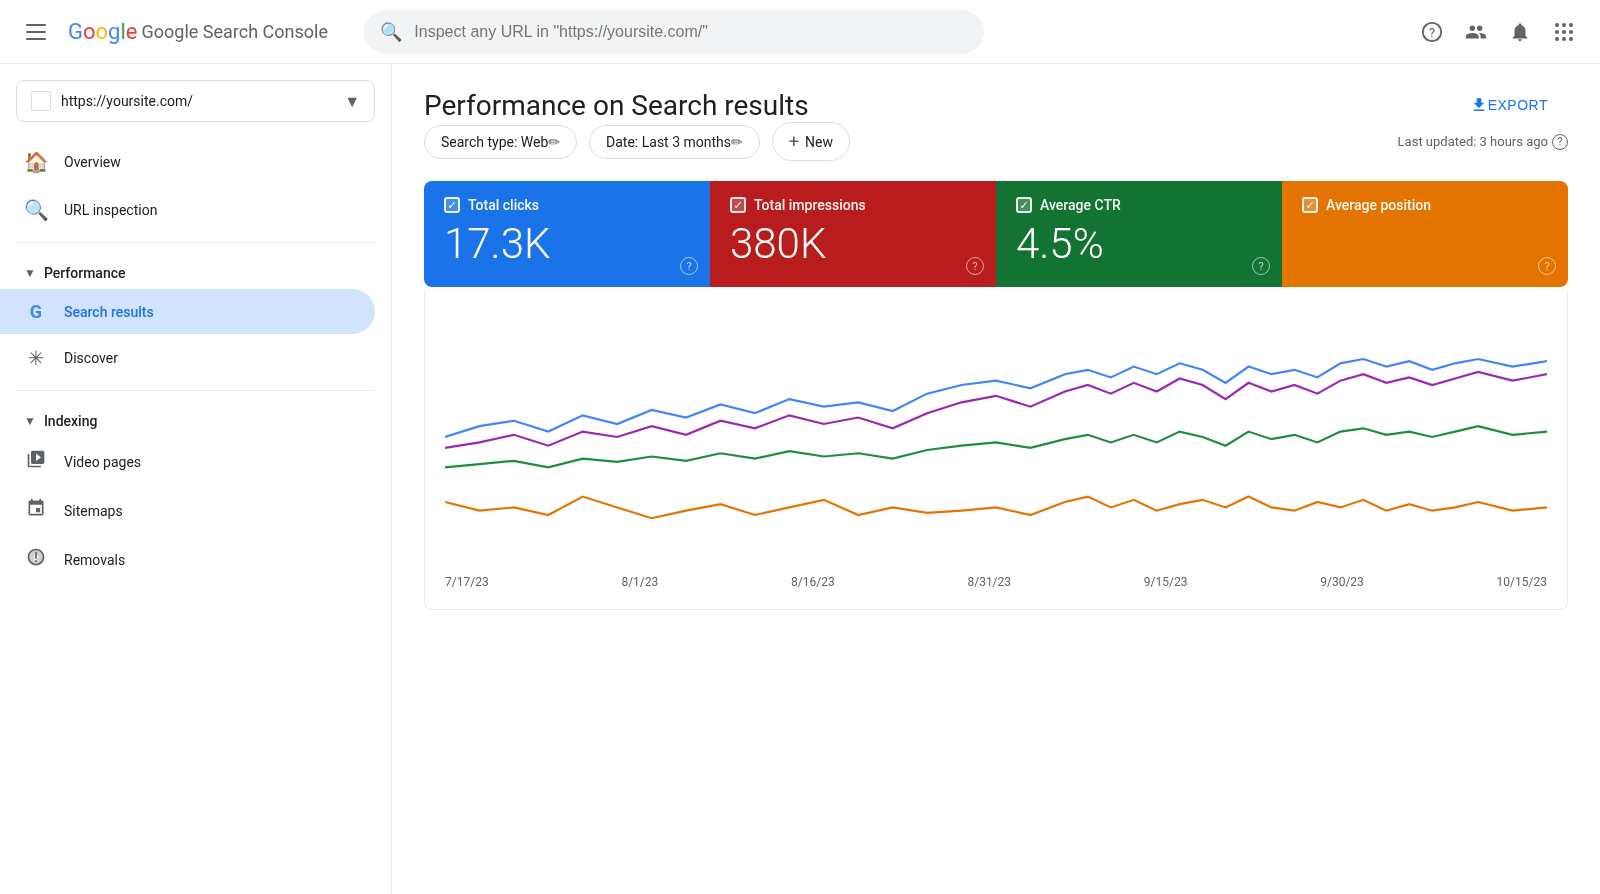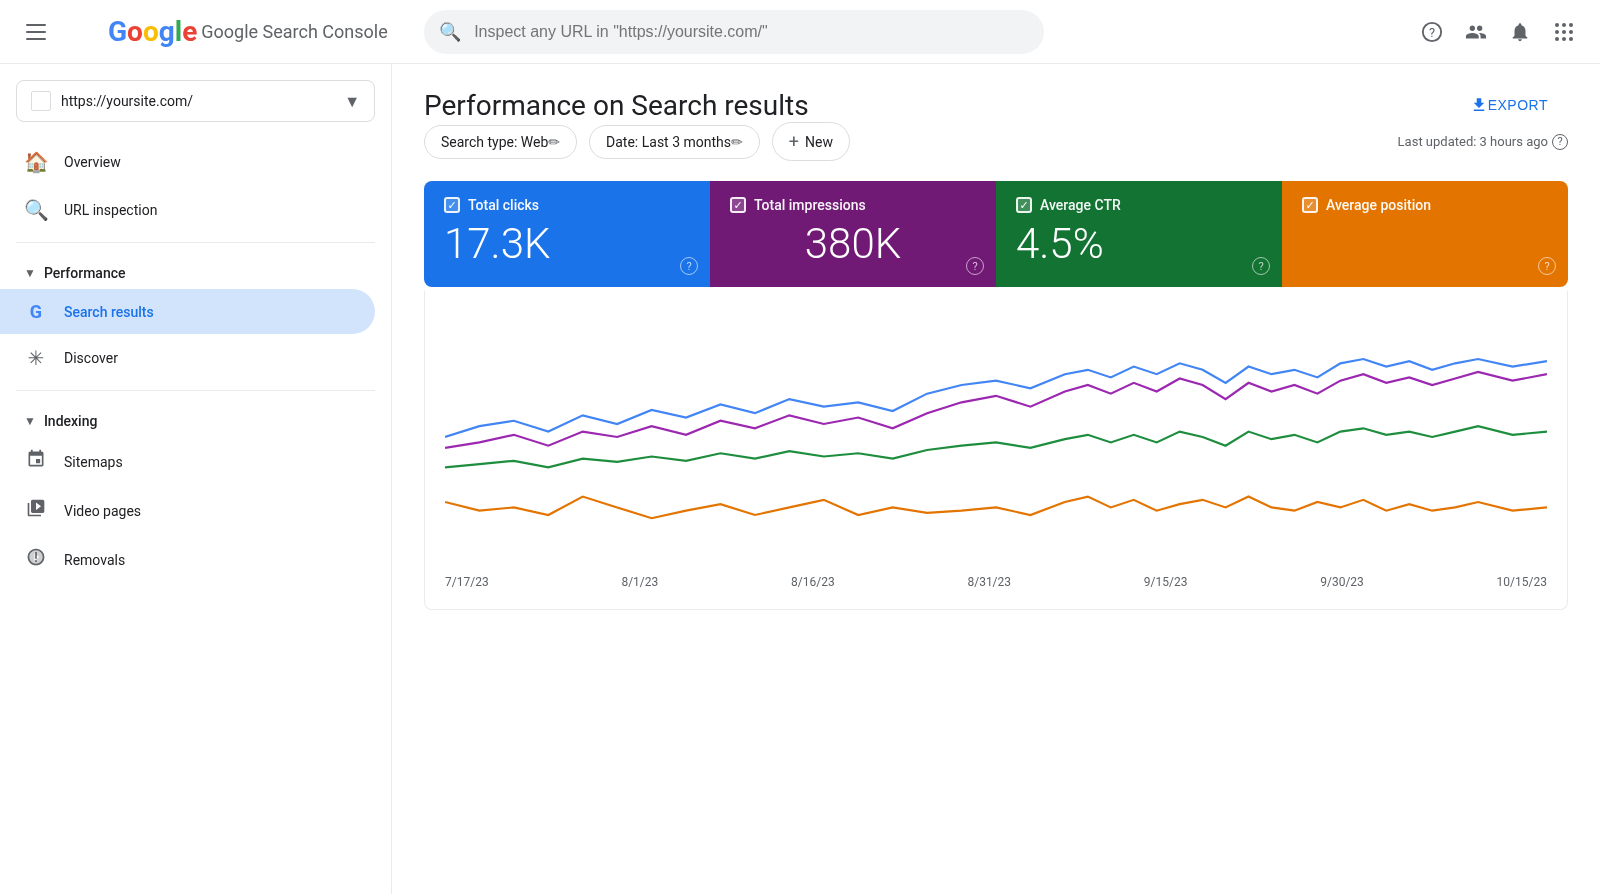--- a/index.html
+++ b/index.html
@@ -6,21 +6,21 @@
     body { font-family: 'Google Sans', Roboto, Arial, sans-serif; background: #fff; color: #202124; display: flex; flex-direction: column; height: 894px; overflow: hidden; }
 
     
     .topbar {
       display: flex; align-items: center; height: 64px; padding: 0 16px; border-bottom: 1px solid #e8eaed; gap: 12px; flex-shrink: 0;
     }
     .topbar-menu-icon { width: 40px; height: 40px; display: flex; align-items: center; justify-content: center; border-radius: 50%; cursor: pointer; }
     .hamburger-icon { display: flex; flex-direction: column; gap: 5px; }
     .hamburger-icon span { display: block; width: 20px; height: 2px; background: #5f6368; border-radius: 1px; }
     .logo-area { display: flex; align-items: center; gap: 4px; margin-right: 8px; }
-    .logo-google { font-size: 28px; font-weight: 700; margin-left: 40px; }
+    .logo-google { font-size: 22px; font-weight: 400; }
     .g-blue { color: #4285f4; }
     .g-red { color: #ea4335; }
     .g-yellow { color: #fbbc04; }
     .g-green { color: #34a853; }
     .logo-text { font-size: 18px; color: #5f6368; font-weight: 400; }
     .search-bar {
       flex: 1; max-width: 620px; height: 44px; background: #f1f3f4; border-radius: 24px;
       display: flex; align-items: center; padding: 0 16px; gap: 12px; margin-left: 16px;
     }
     .search-bar-icon { color: #5f6368; font-size: 18px; }
@@ -207,33 +207,33 @@
 
     <div class="nav-section-header">
       <span class="chevron">▼</span>
       <span>Indexing</span>
     </div>
 
 
     <div class="nav-item">
       <span class="nav-icon">
         <svg width="20" height="20" viewBox="0 0 24 24" fill="#5f6368">
+            <path d="M4 6H2v14c0 1.1.9 2 2 2h14v-2H4V6zm16-4H8c-1.1 0-2 .9-2 2v12c0 1.1.9 2 2 2h12c1.1 0 2-.9 2-2V4c0-1.1-.9-2-2-2zm-8 12.5v-9l6 4.5-6 4.5z"></path>
+          </svg>
+      </span>
+      <span>Video pages</span>
+    </div>
+
+    <div class="nav-item">
+      <span class="nav-icon">
+        <svg width="20" height="20" viewBox="0 0 24 24" fill="#5f6368">
             <path d="M17 12h-5v5h5v-5zM16 1v2H8V1H6v2H5c-1.11 0-1.99.9-1.99 2L3 19c0 1.1.89 2 2 2h14c1.1 0 2-.9 2-2V5c0-1.1-.9-2-2-2h-1V1h-2zm3 18H5V8h14v11z"></path>
           </svg>
       </span>
       <span>Sitemaps</span>
-    </div>
-
-    <div class="nav-item">
-      <span class="nav-icon">
-        <svg width="20" height="20" viewBox="0 0 24 24" fill="#5f6368">
-            <path d="M4 6H2v14c0 1.1.9 2 2 2h14v-2H4V6zm16-4H8c-1.1 0-2 .9-2 2v12c0 1.1.9 2 2 2h12c1.1 0 2-.9 2-2V4c0-1.1-.9-2-2-2zm-8 12.5v-9l6 4.5-6 4.5z"></path>
-          </svg>
-      </span>
-      <span>Video pages</span>
     </div>
 
     <div class="nav-item">
       <span class="nav-icon">
         <svg width="20" height="20" viewBox="0 0 24 24" fill="#5f6368">
             <path d="M12 2C6.48 2 2 6.48 2 12s4.48 10 10 10 10-4.48 10-10S17.52 2 12 2zm-2 14.5v-9l6 4.5-6 4.5z" opacity="0.3"></path>
             <path d="M12 2C6.48 2 2 6.48 2 12s4.48 10 10 10 10-4.48 10-10S17.52 2 12 2zm0 18c-4.42 0-8-3.58-8-8s3.58-8 8-8 8 3.58 8 8-3.58 8-8 8zm-1-4h2v2h-2zm0-10h2v8h-2z"></path>
           </svg>
       </span>
       <span>Removals</span>
@@ -273,21 +273,21 @@
 
     <div class="metrics-row">
       <div class="metric-card" style="background:#1a73e8;">
         <div class="metric-header">
           <div class="metric-checkbox"></div>
           <span class="metric-label">Total clicks</span>
         </div>
         <div class="metric-value">17.3K</div>
         <div class="metric-help">?</div>
       </div>
-      <div class="metric-card" style="background:#701a75;text-align:center;">
+      <div class="metric-card" style="background:#b91c1c;">
         <div class="metric-header">
           <div class="metric-checkbox"></div>
           <span class="metric-label">Total impressions</span>
         </div>
         <div class="metric-value">380K</div>
         <div class="metric-help">?</div>
       </div>
       <div class="metric-card" style="background:#137333;">
         <div class="metric-header">
           <div class="metric-checkbox"></div>

